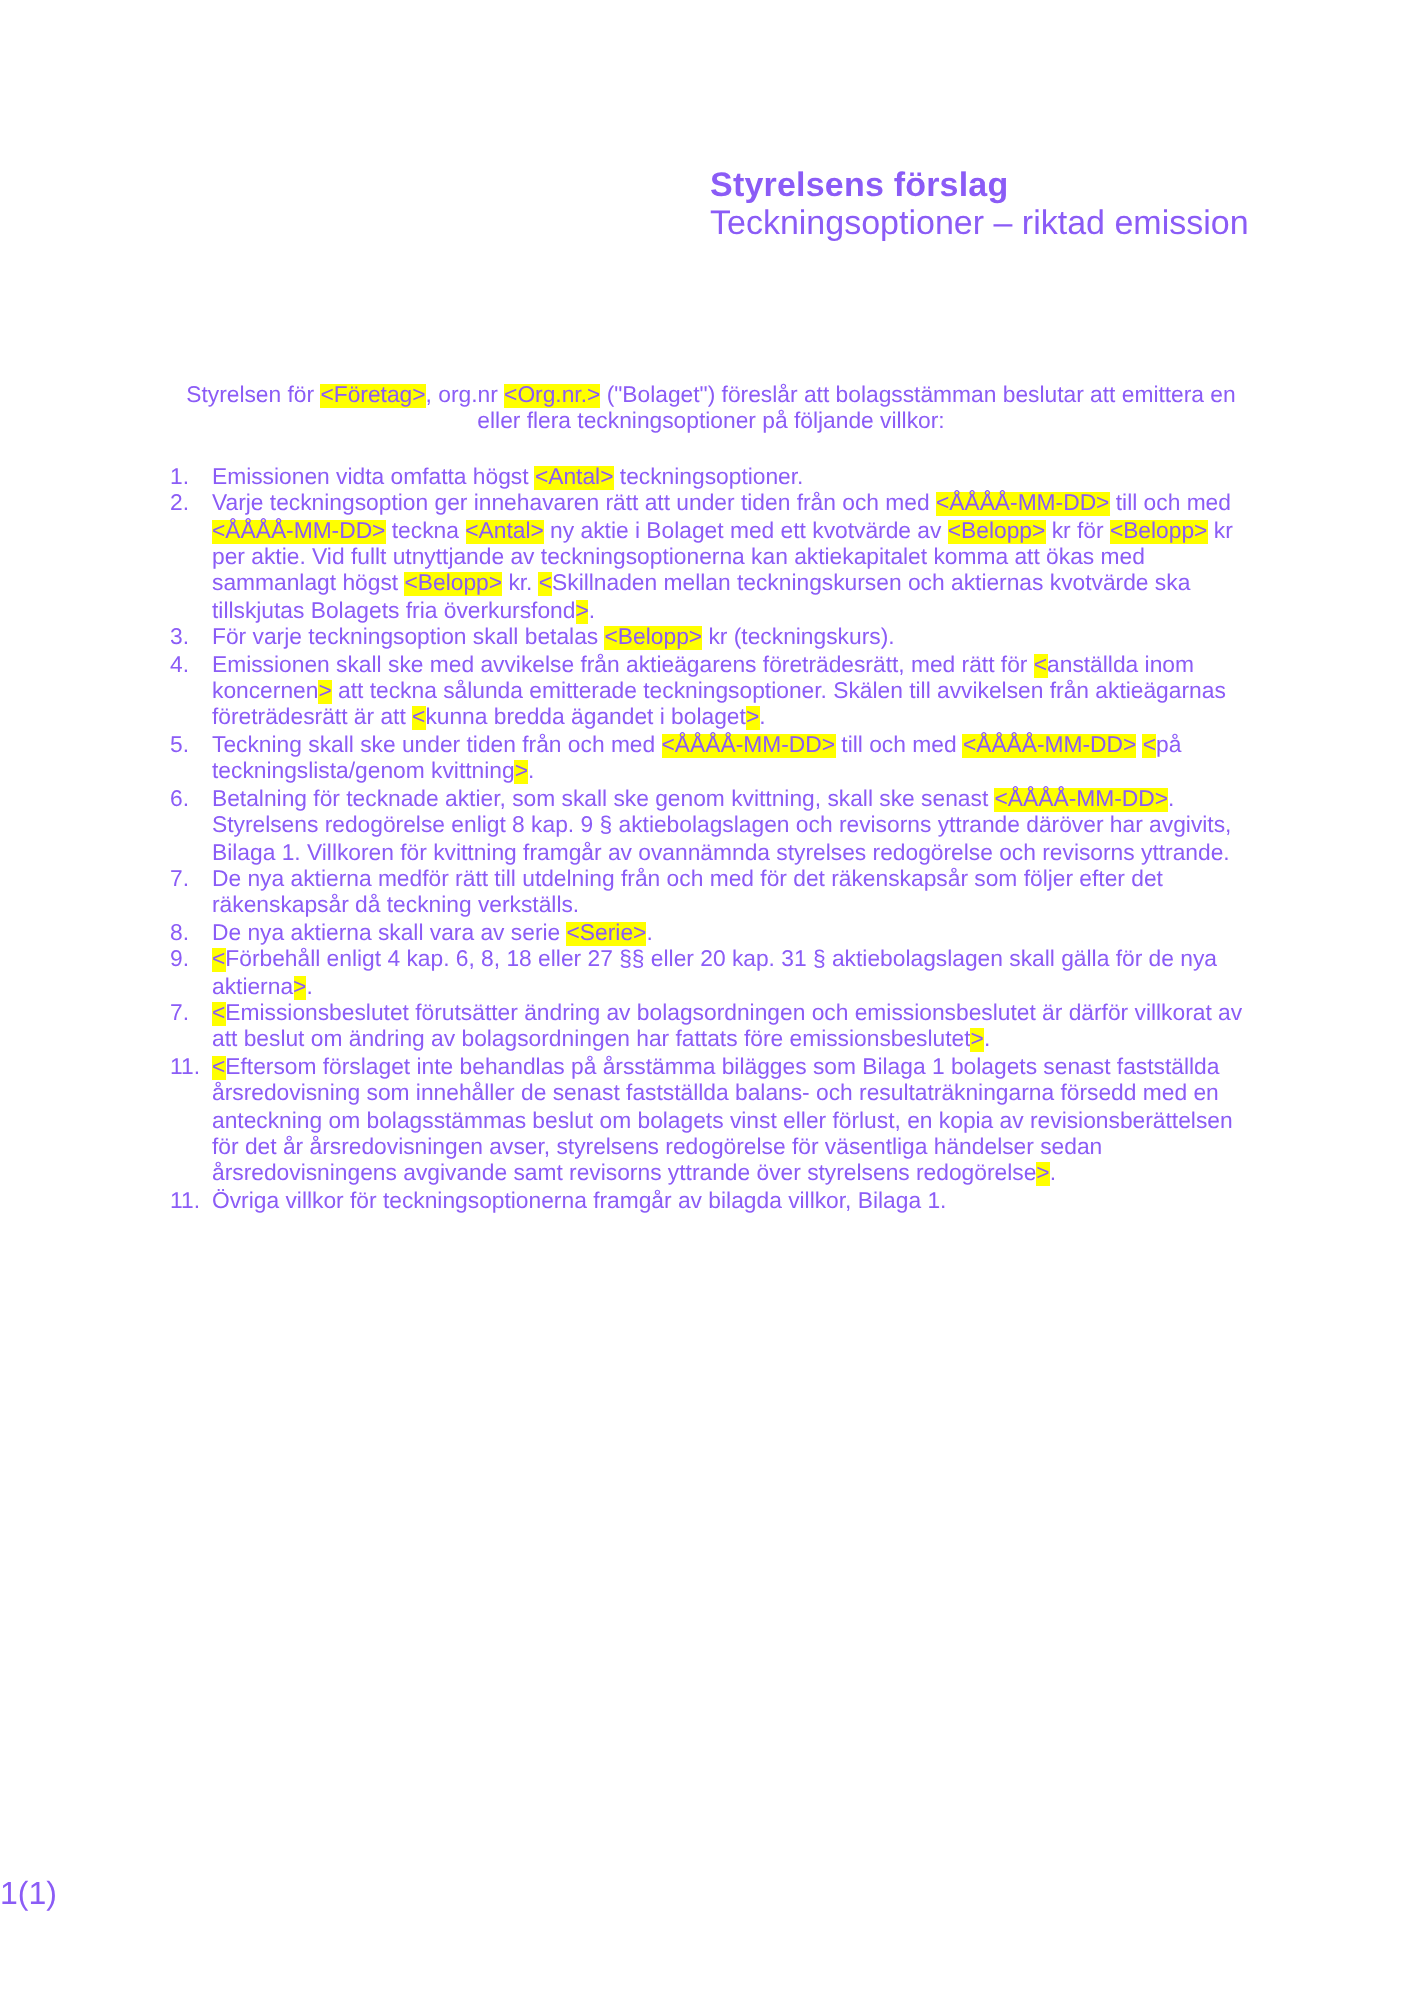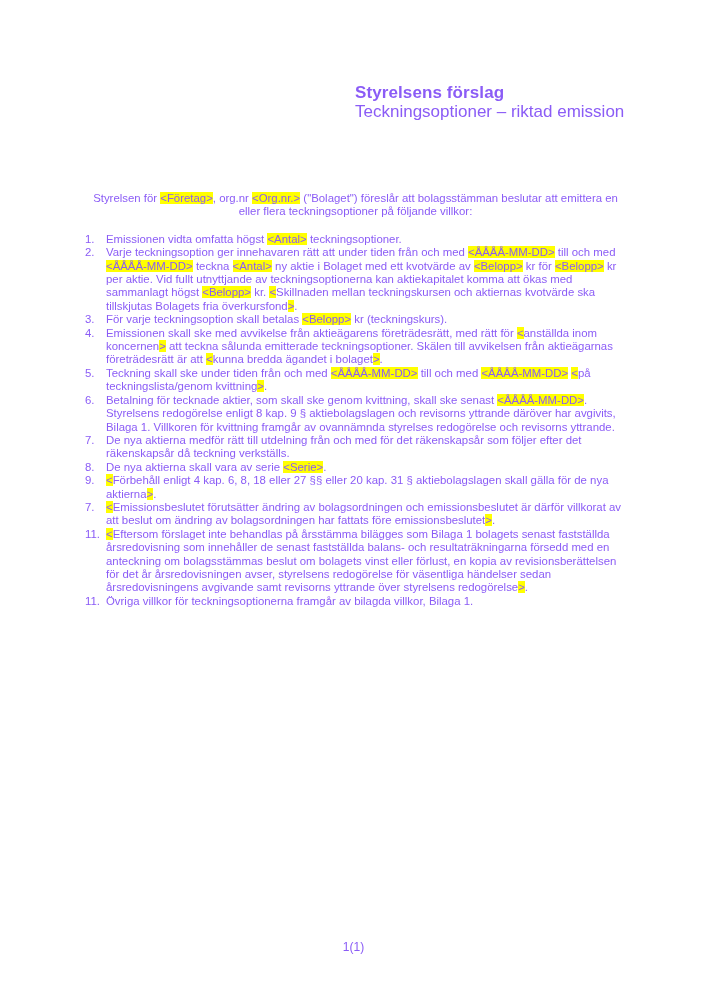--- a/index.html
+++ b/index.html
@@ -41,22 +41,22 @@
   .term-item { display: flex; }
   .term-num { flex: none; width: 21px; }
   .term-text { flex: 1; }
   .closing { margin-top: 14px; }
   .hl { background: #ffff00; }
   .footer {
     position: absolute;
     left: 0;
     top: 941px;
     width: 100%;
-    text-align: center;
-    font-size: 12px;
+    text-align: left;
+    font-size: 16px;
     line-height: 13.4px;
   }
 </style>
 </head>
 <body>
 
 <div class="page">
 
   <div class="header-block">
     <div class="doc-title">Styrelsens förslag</div>

